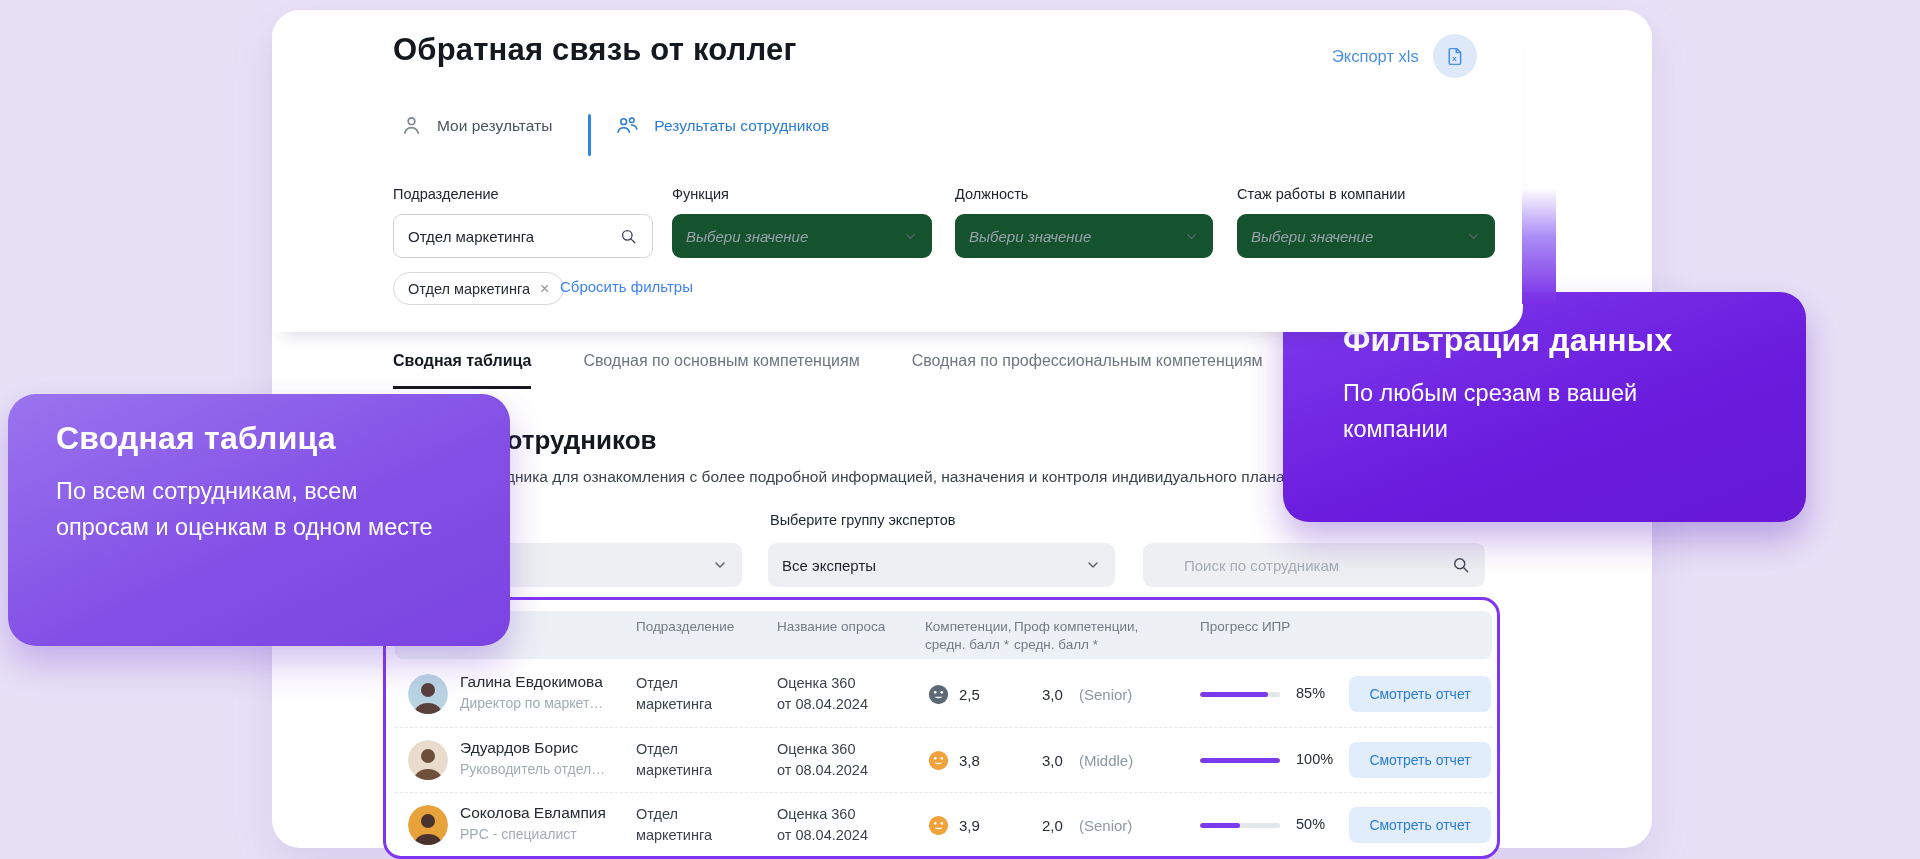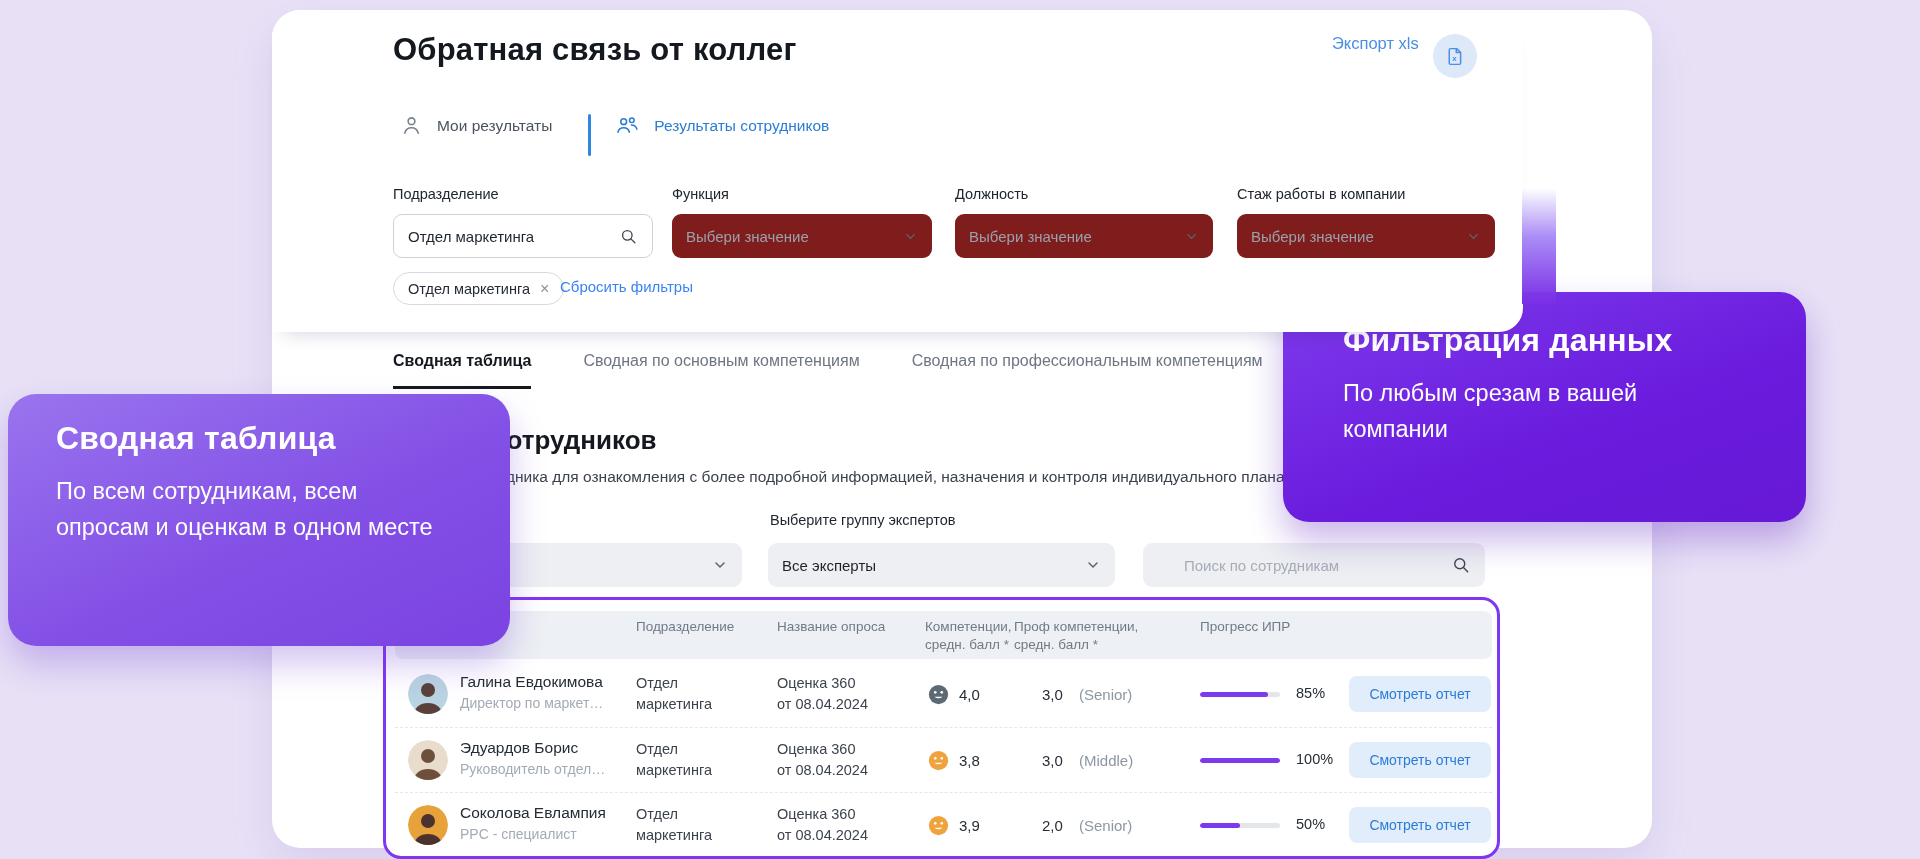--- a/index.html
+++ b/index.html
@@ -11,35 +11,35 @@
   
   .card { left:272px; top:10px; width:1380px; height:838px; background:#ffffff;
           border-radius:28px; box-shadow:0 18px 45px rgba(96,70,180,.12); }
 
   
   .panel { left:272px; top:10px; width:1251px; height:322px; background:#ffffff;
            border-radius:28px 28px 24px 0; box-shadow:0 14px 18px -12px rgba(40,25,90,.18);padding-left:43px; }
 
   .page-title { left:121px; top:22px; font-size:31px; font-weight:700; color:#14181f; letter-spacing:.2px; }
 
-  .export { left:1060px; top:24px; height:44px; display:flex; align-items:flex-start; gap:14px; cursor:pointer; }
+  .export { left:1060px; top:24px; height:44px; display:flex; align-items:center; gap:14px; cursor:pointer; }
   .export-label { font-size:16.5px; font-weight:500; color:#4a8fe3; }
   .export-circle { width:44px; height:44px; border-radius:50%; background:#dde8f8; display:flex; align-items:center; justify-content:center; }
 
   .view-tabs { left:128px; top:104px; height:46px; display:flex; align-items:flex-start; }
   .view-tab { display:flex; align-items:center; gap:14px; font-size:15.5px; }
   .view-tab.inactive { color:#4a525e; }
   .view-tab.active { color:#2b7cd3; font-weight:500; }
   .vdivider { width:3px; height:42px; background:#2e86e0; border-radius:2px; margin:0 24px 0 36px; }
 
   .f-label { font-size:14.5px; font-weight:500; color:#20262f; }
   .f-box { position:absolute; height:44px; border-radius:9px; display:flex; align-items:center;
            padding:0 14px; font-size:15px; }
   .f-box.white { background:#fff; border:1px solid #ced3da; color:#1f2530; }
-  .f-box.gray  { background:#7f1d1d; color:#9aa1ac; }
+  .f-box.gray  { background:#14532d; color:#9aa1ac;font-style:italic; }
   .f-box .grow { flex:1 1 auto; }
 
   .chip { position:absolute; left:121px; top:262px; height:33px; display:flex; align-items:center; gap:10px;
           border:1px solid #d5dade; border-radius:17px; padding:0 14px; font-size:14.5px; color:#272d36; background:#fff; }
   .chip-x { color:#8b929c; font-size:16px; cursor:pointer; }
   .reset-link { position:absolute; left:288px; top:268px; font-size:15px; color:#3b82f6; cursor:pointer; }
 
   
   .sec-tabs { left:393px; top:352px; display:flex; gap:52px; font-size:16px; }
   .sec-tab { color:#6e7682; padding-bottom:16px; cursor:pointer; white-space:nowrap; }
@@ -152,21 +152,21 @@
       <div class="cell two" style="left:241px; top:11px;"><span>Отдел</span><br><span>маркетинга</span></div>
       <div class="cell two" style="left:382px; top:11px;"><span>Оценка 360</span><br><span>от 08.04.2024</span></div>
       <div class="cell" style="left:533px; top:22px;">
         <svg width="21" height="21" viewBox="0 0 24 24">
             <circle cx="12" cy="12" r="11" fill="#5d6a75"></circle>
             <circle cx="8.3" cy="9.5" r="1.5" fill="#fff"></circle>
             <circle cx="15.7" cy="9.5" r="1.5" fill="#fff"></circle>
             <path d="M7.5 14.5a5.5 4.5 0 0 0 9 0z" fill="#fff"></path>
           </svg>
       </div>
-      <div class="cell score-val" style="left:564px; top:24px;">4,0</div>
+      <div class="cell score-val" style="left:564px; top:24px;">2,5</div>
       <div class="cell prof-val" style="left:647px; top:24px;">3,0</div>
       <div class="cell prof-lvl" style="left:684px; top:24px;">(Senior)</div>
       <div class="cell bar" style="left:805px; top:30px;">
           <div class="bar-fill" style="width: 85%;"></div>
         </div>
       <div class="cell pct" style="left:901px; top:23px;">85%</div>
       <button class="cell report-btn" style="left:954px; top:14px;">Смотреть отчет</button>
     </div>
 
     <div class="trow" style="top:127px;">

